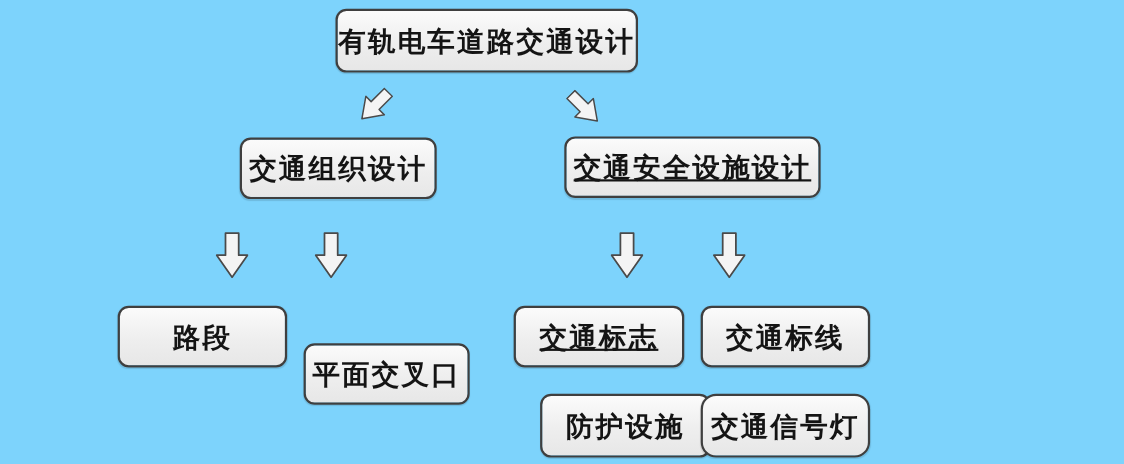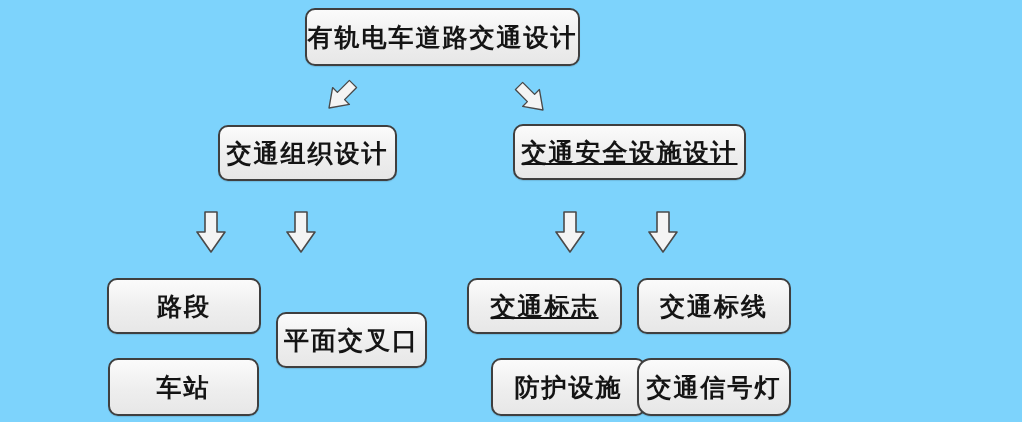--- a/index.html
+++ b/index.html
@@ -90,21 +90,20 @@
   <div class="arrow" id="arrow-down-4">
     <svg viewBox="0 0 30 42" width="30" height="42" aria-hidden="true">
       <polygon points="9,1 21,1 21,21 29,21 15,41 1,21 9,21" fill="#f4f4f4" stroke="#4a4a4a" stroke-width="1.6" stroke-linejoin="round"></polygon>
     </svg>
   </div>
 
   <div class="node" id="node-luduan">路段</div>
 
   <div class="node" id="node-pingmian">平面交叉口</div>
 
-  <div class="node" id="node-chezhan">车站</div>
 
   <div class="node" id="node-biaozhi">交通标志</div>
 
   <div class="node" id="node-biaoxian">交通标线</div>
 
   <div class="node" id="node-fanghu">防护设施</div>
 
   <div class="node" id="node-xinhao">交通信号灯</div>
 
 </div>

